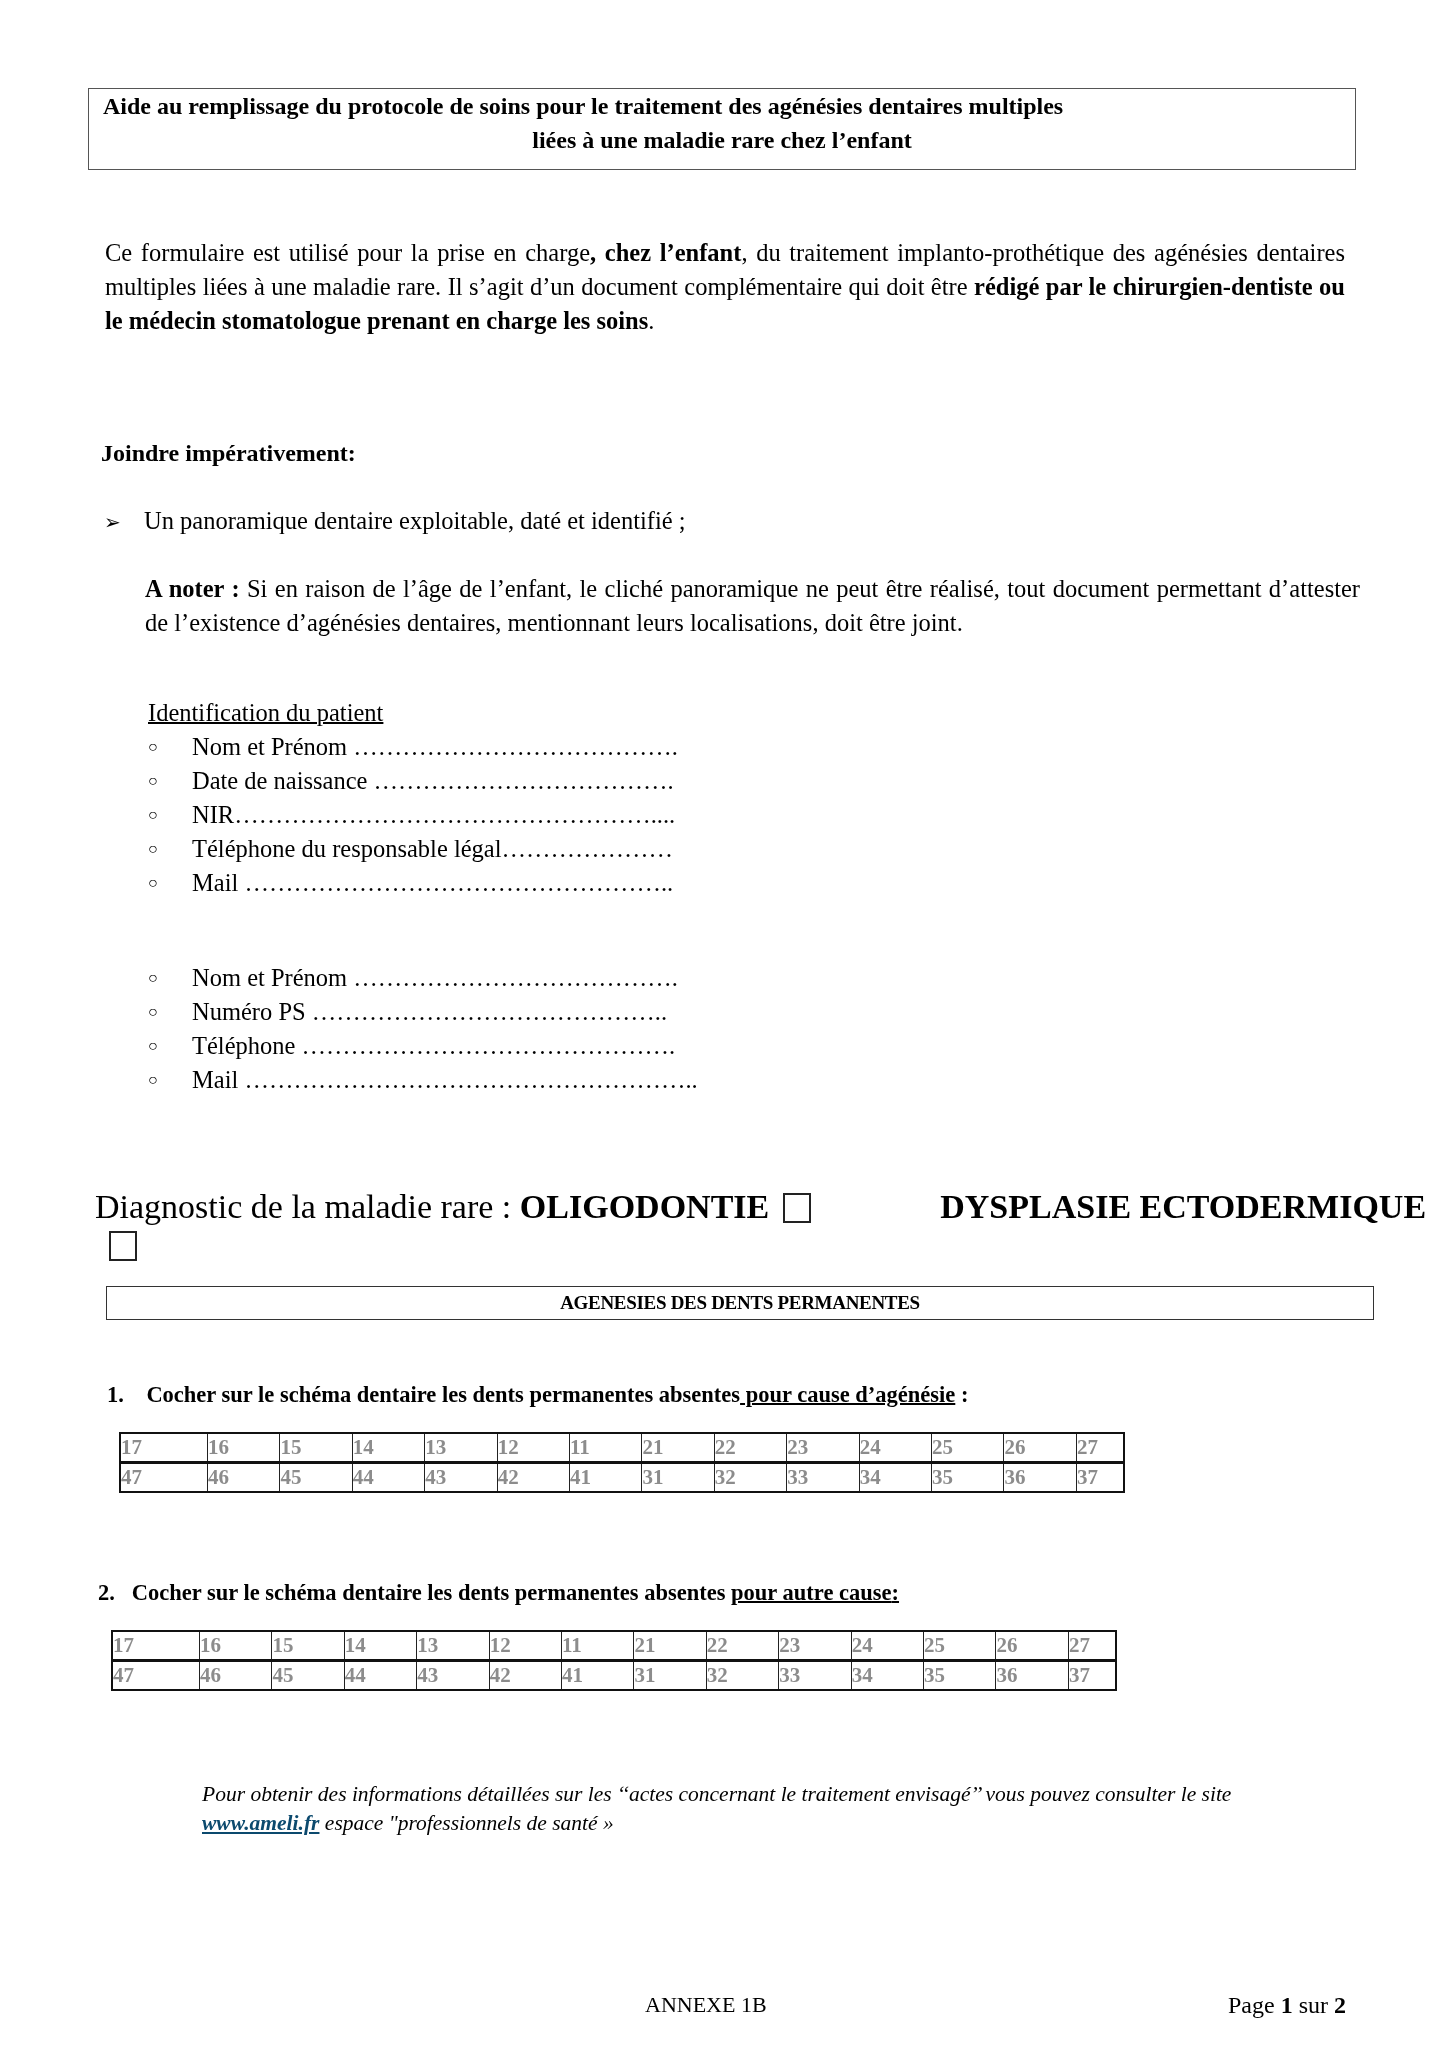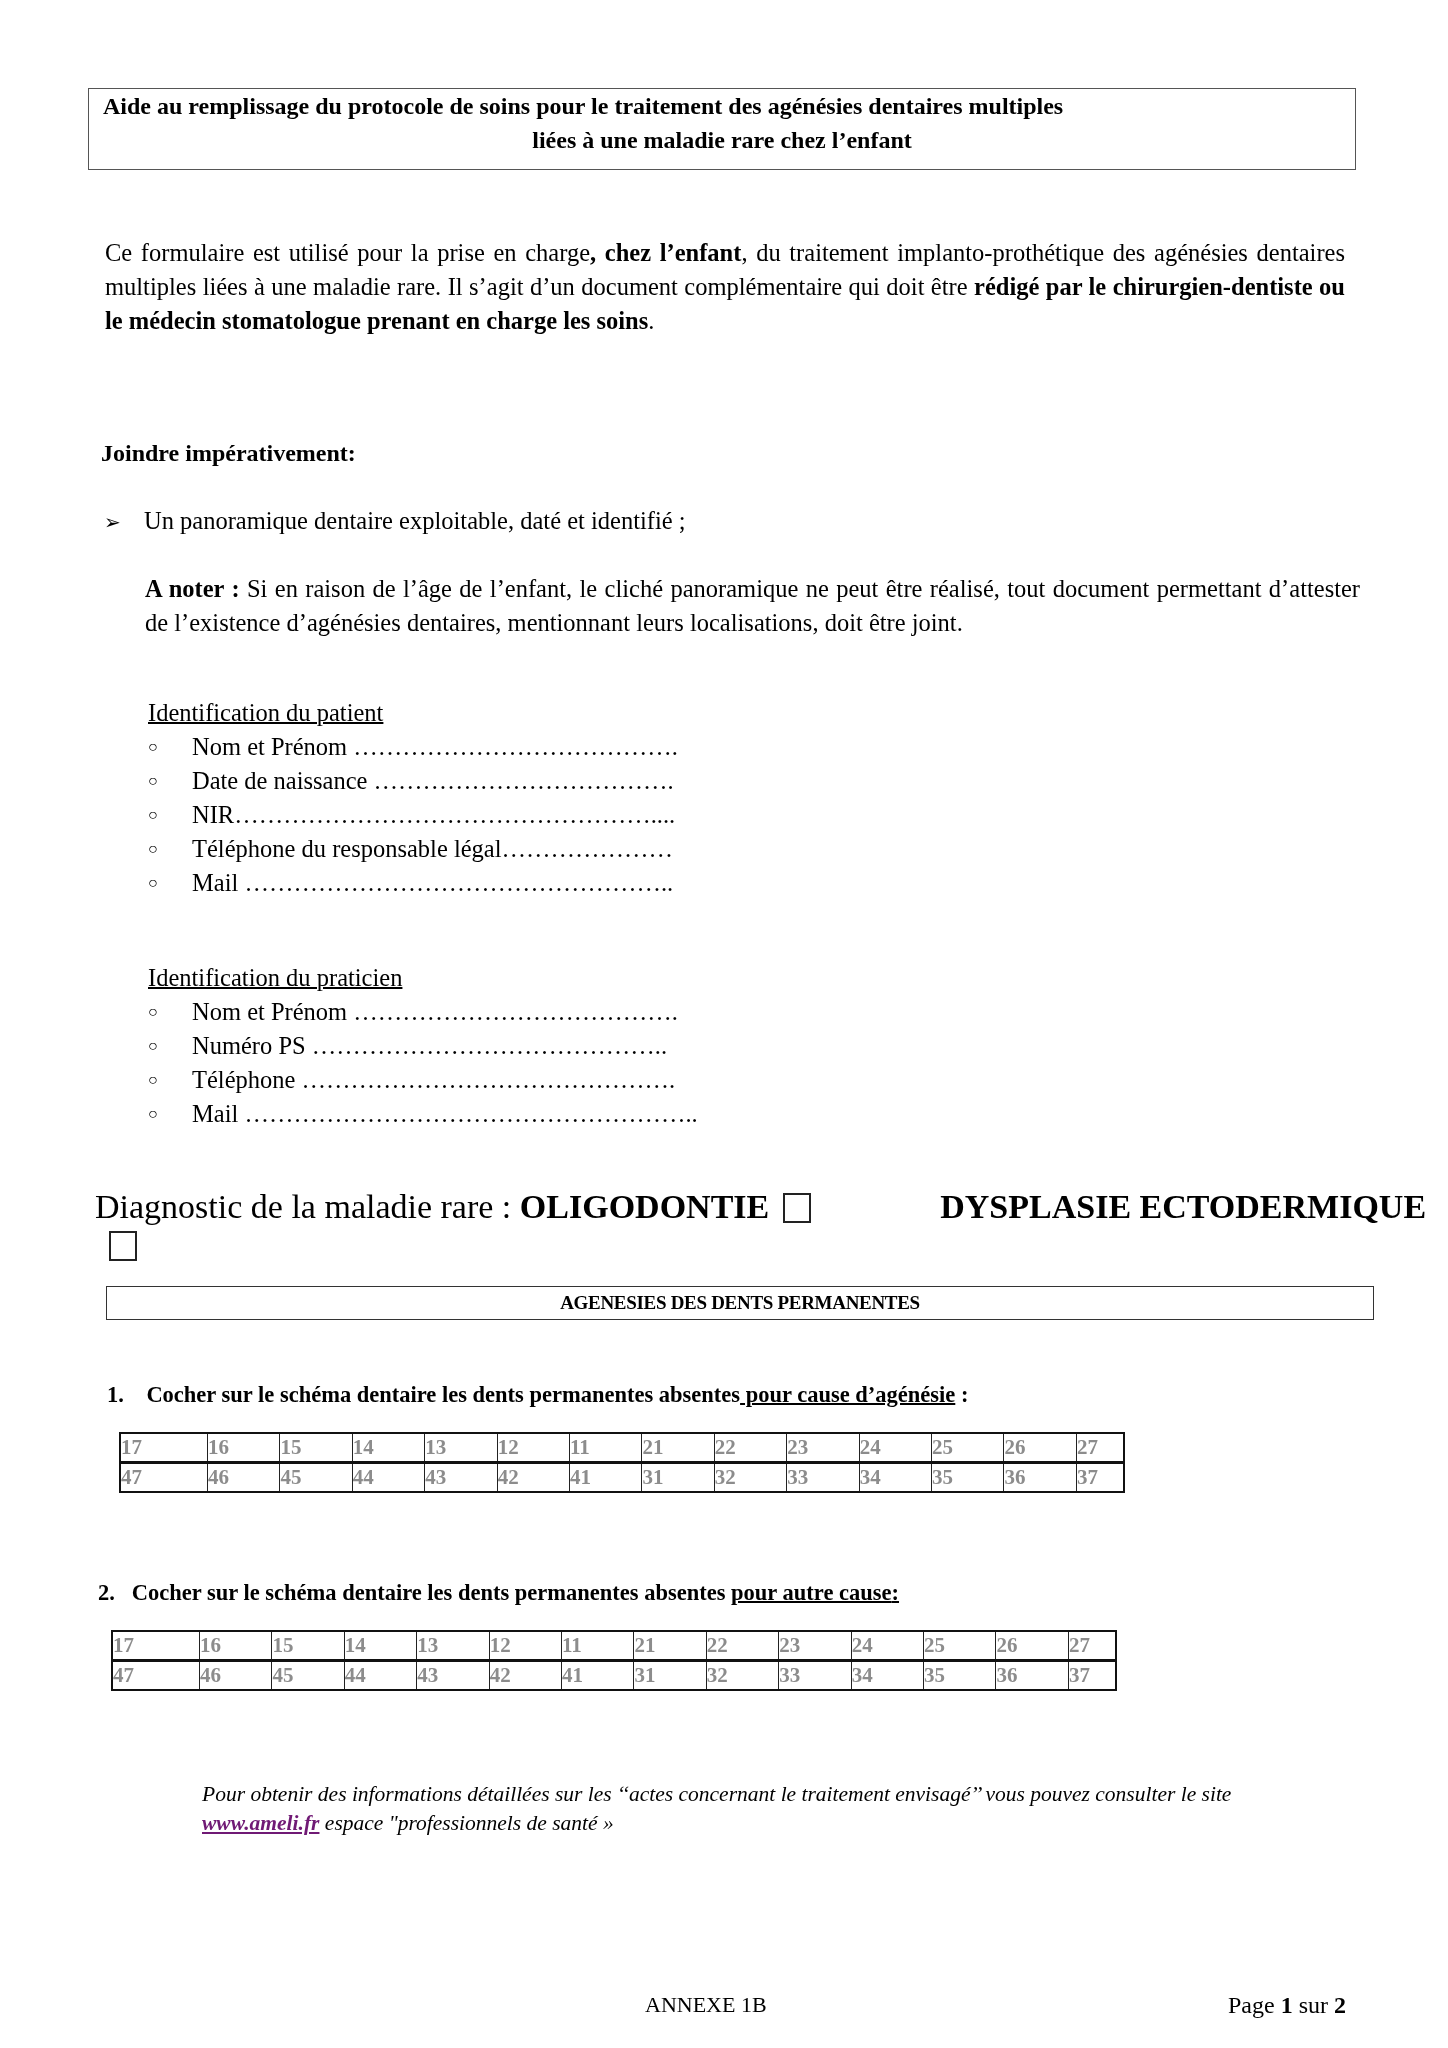--- a/index.html
+++ b/index.html
@@ -23,21 +23,21 @@
   .chk { display:inline-block; width:24px; height:26px; border:2px solid #222; vertical-align:-5px; margin-left:14px; }
   .agen-box { left:106px; top:1286px; width:1268px; height:34px; border:1.5px solid #333; box-sizing:border-box;
               text-align:center; font-weight:bold; font-size:19px; line-height:32px; letter-spacing:-0.3px;font-family:Liberation Serif, serif; }
   .q { font-weight:bold; font-size:22.5px; }
   .q u { text-decoration-thickness:2px; }
   table.teeth { position:absolute; border-collapse:collapse; border:2.5px solid #111; }
   table.teeth td { border:1.5px solid #222; color:#8c8c8c; font-weight:bold; font-size:21px; text-align:left;
                    height:27px; padding:0; }
   table.teeth tr.r1 td { border-bottom:3px solid #111; }
   .info { left:202px; top:1780px; width:1140px; font-style:italic; font-size:21.5px; line-height:29px; }
-  .info a { color:#701a75; font-weight:bold; text-decoration:underline; }
+  .info a { color:#0c4a6e; font-weight:bold; text-decoration:underline; }
   .footer-l { left:645px; top:1992px; font-size:22px; }
   .footer-r { left:1228px; top:1992px; font-size:24px; }
 </style>
 </head>
 <body>
 
 <div class="abs title-box">
   <span class="l1">Aide au remplissage du protocole de soins pour le traitement des agénésies dentaires multiples</span>
   <span>liées à une maladie rare chez l’enfant</span>
 </div>
@@ -74,21 +74,20 @@
       <span class="o">○</span>
       <span>Téléphone du responsable légal…………………</span>
     </div>
   <div class="row">
       <span class="o">○</span>
       <span>Mail ……………………………………………..</span>
     </div>
 </div>
 
 <div class="abs idlist" style="top:961px;">
-  <div class="section-h">Identification du praticien</div>
   <div class="row">
       <span class="o">○</span>
       <span>Nom et Prénom ………………………………….</span>
     </div>
   <div class="row">
       <span class="o">○</span>
       <span>Numéro PS ……………………………………..</span>
     </div>
   <div class="row">
       <span class="o">○</span>

